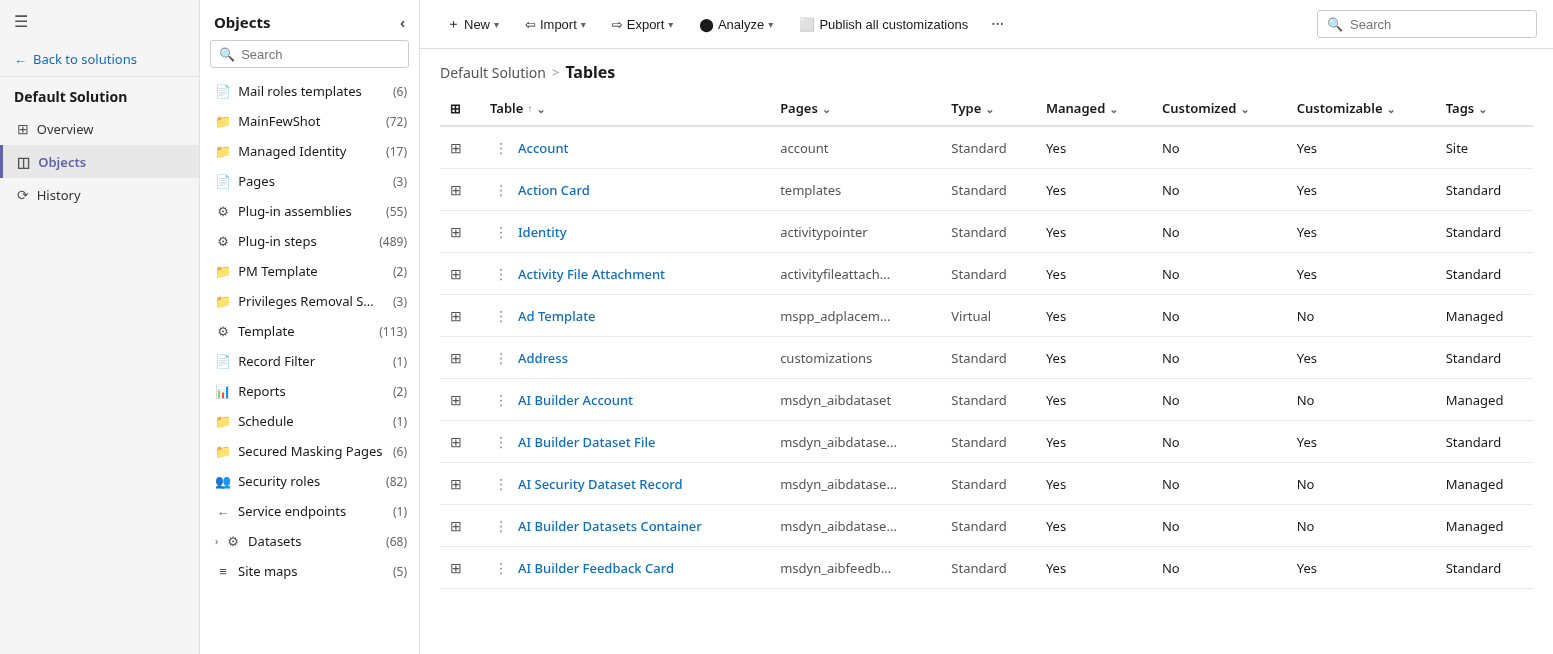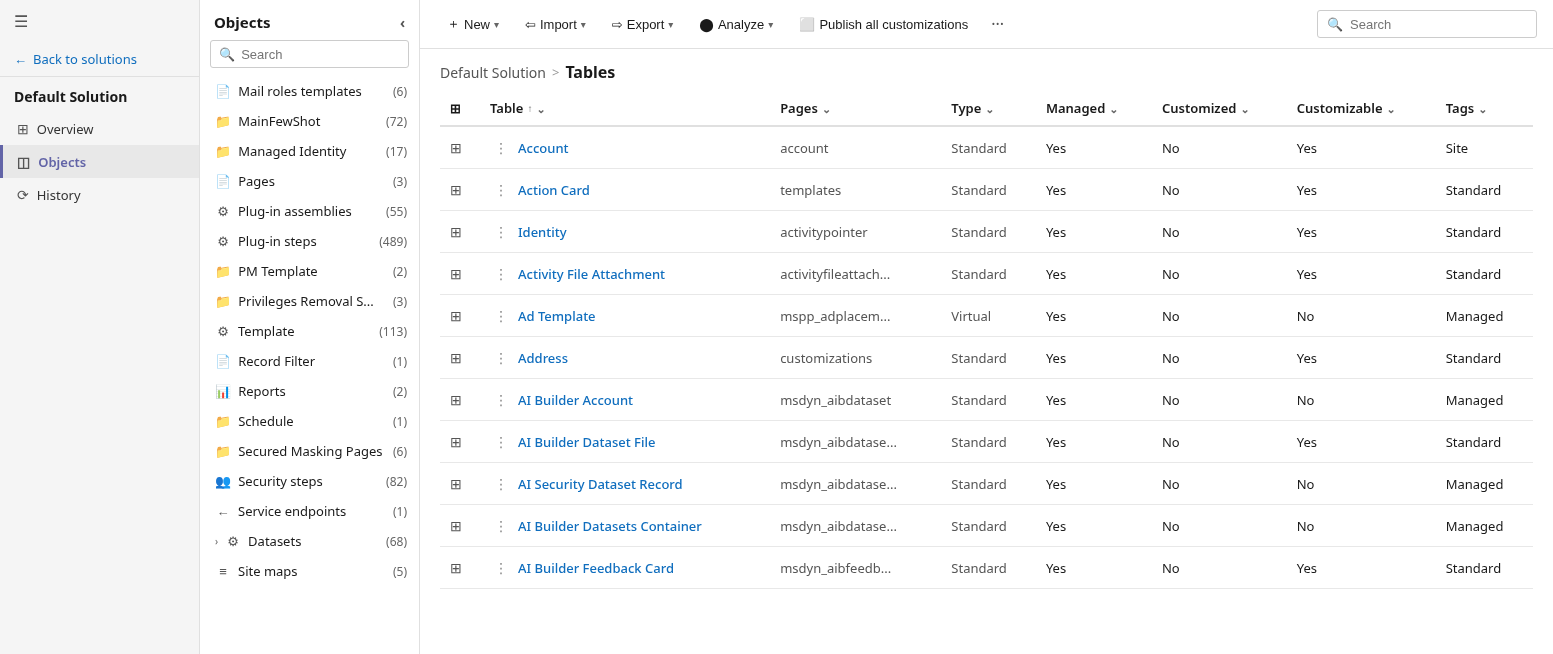--- a/index.html
+++ b/index.html
@@ -358,21 +358,21 @@
     </div>
       <div class="objects-list-item">
 
       <span class="item-icon">📁</span>
       <span class="item-label">Secured Masking Pages</span>
       <span class="item-count">(6)</span>
     </div>
       <div class="objects-list-item">
 
       <span class="item-icon">👥</span>
-      <span class="item-label">Security steps</span>
+      <span class="item-label">Security roles</span>
       <span class="item-count">(82)</span>
     </div>
       <div class="objects-list-item">
 
       <span class="item-icon">←</span>
       <span class="item-label">Service endpoints</span>
       <span class="item-count">(1)</span>
     </div>
       <div class="objects-list-item">
       <span style="font-size:10px;color:#666;">›</span>

